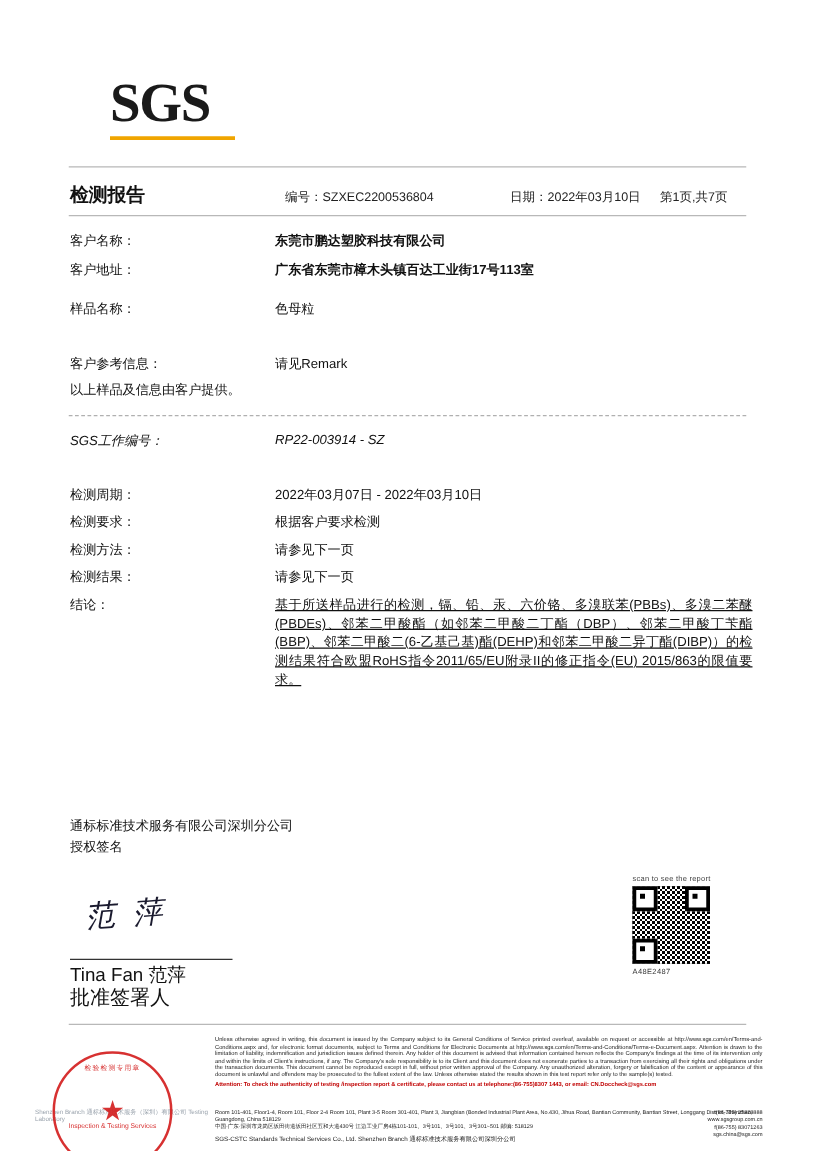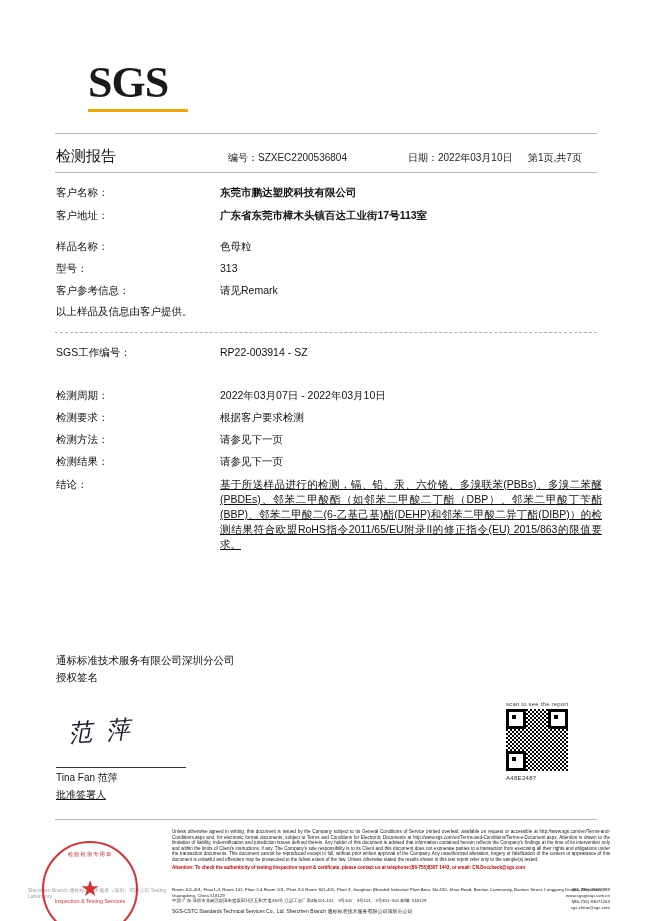--- a/index.html
+++ b/index.html
@@ -56,21 +56,21 @@
     left: 55px;
     right: 55px;
     border-top: 1px dashed #b0b0b0;
   }
 
   .report-title {
     position: absolute;
     left: 56px;
     top: 118px;
     font-size: 15px;
-    font-weight: normal;
+    font-weight: bold;
     color: #111;
   }
   .hdr-no {
     position: absolute;
     left: 228px;
     top: 122px;
     font-size: 10px;
     color: #222;
   }
   .hdr-date {
@@ -164,30 +164,29 @@
     position: absolute;
     left: 56px;
     top: 738px;
     width: 130px;
     border-top: 1px solid #333;
   }
   .sig-name {
     position: absolute;
     left: 56px;
     top: 742px;
-    font-size: 10px;
+    font-size: 15px;
     color: #111;
   }
   .sig-role {
     position: absolute;
     left: 56px;
     top: 759px;
-    font-size: 10px;
-    color: #111;
-    text-decoration: underline;
+    font-size: 16px;
+    color: #111;
   }
 
   
   .qr-caption {
     position: absolute;
     left: 506px;
     top: 672px;
     font-size: 6px;
     color: #444;
     letter-spacing: .2px;
@@ -359,32 +358,29 @@
   <div class="frow" style="top:157px;">
     <span class="flabel">客户名称：</span><span class="fvalue bold">东莞市鹏达塑胶科技有限公司</span>
   </div>
   <div class="frow" style="top:180px;">
     <span class="flabel">客户地址：</span><span class="fvalue bold">广东省东莞市樟木头镇百达工业街17号113室</span>
   </div>
 
   <div class="frow" style="top:211px;">
     <span class="flabel">样品名称：</span><span class="fvalue">色母粒</span>
   </div>
-  <div class="frow" style="top:233px;">
-    <span class="flabel">型号：</span><span class="fvalue">313</span>
-  </div>
   <div class="frow" style="top:255px;">
     <span class="flabel">客户参考信息：</span><span class="fvalue">请见Remark</span>
   </div>
 
   <div class="note">以上样品及信息由客户提供。</div>
 
   <div class="rule-dashed" style="top:303px;"></div>
 
-  <div class="frow" style="top:317px;">
+  <div class="frow" style="top:317px;font-style:italic;">
     <span class="flabel">SGS工作编号：</span><span class="fvalue">RP22-003914 - SZ</span>
   </div>
   <div class="frow" style="top:360px;">
     <span class="flabel">检测周期：</span><span class="fvalue">2022年03月07日 - 2022年03月10日</span>
   </div>
   <div class="frow" style="top:382px;">
     <span class="flabel">检测要求：</span><span class="fvalue">根据客户要求检测</span>
   </div>
   <div class="frow" style="top:404px;">
     <span class="flabel">检测方法：</span><span class="fvalue">请参见下一页</span>

